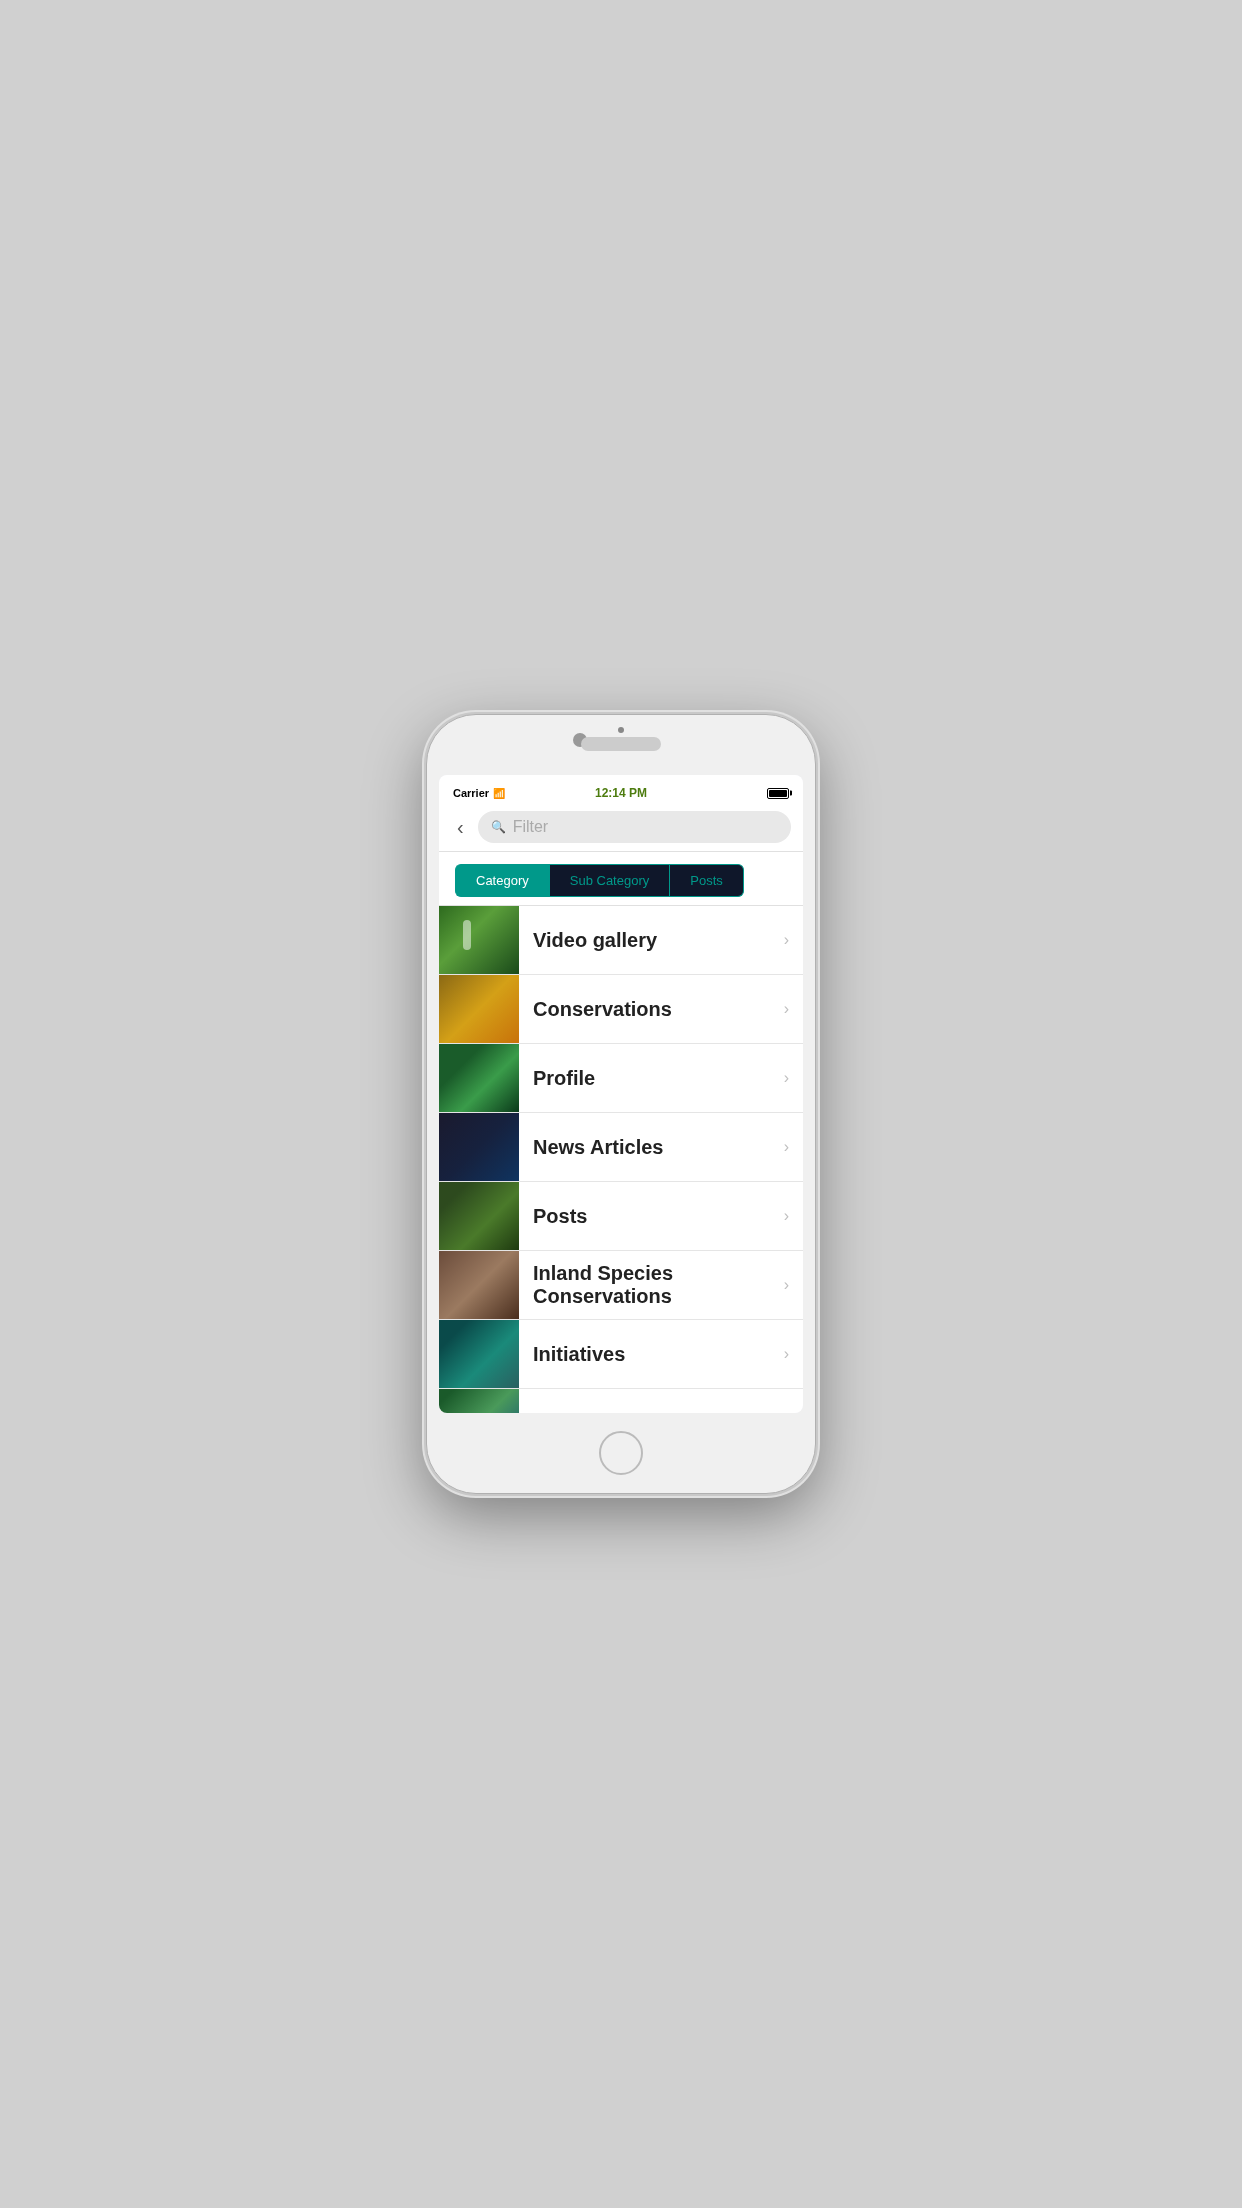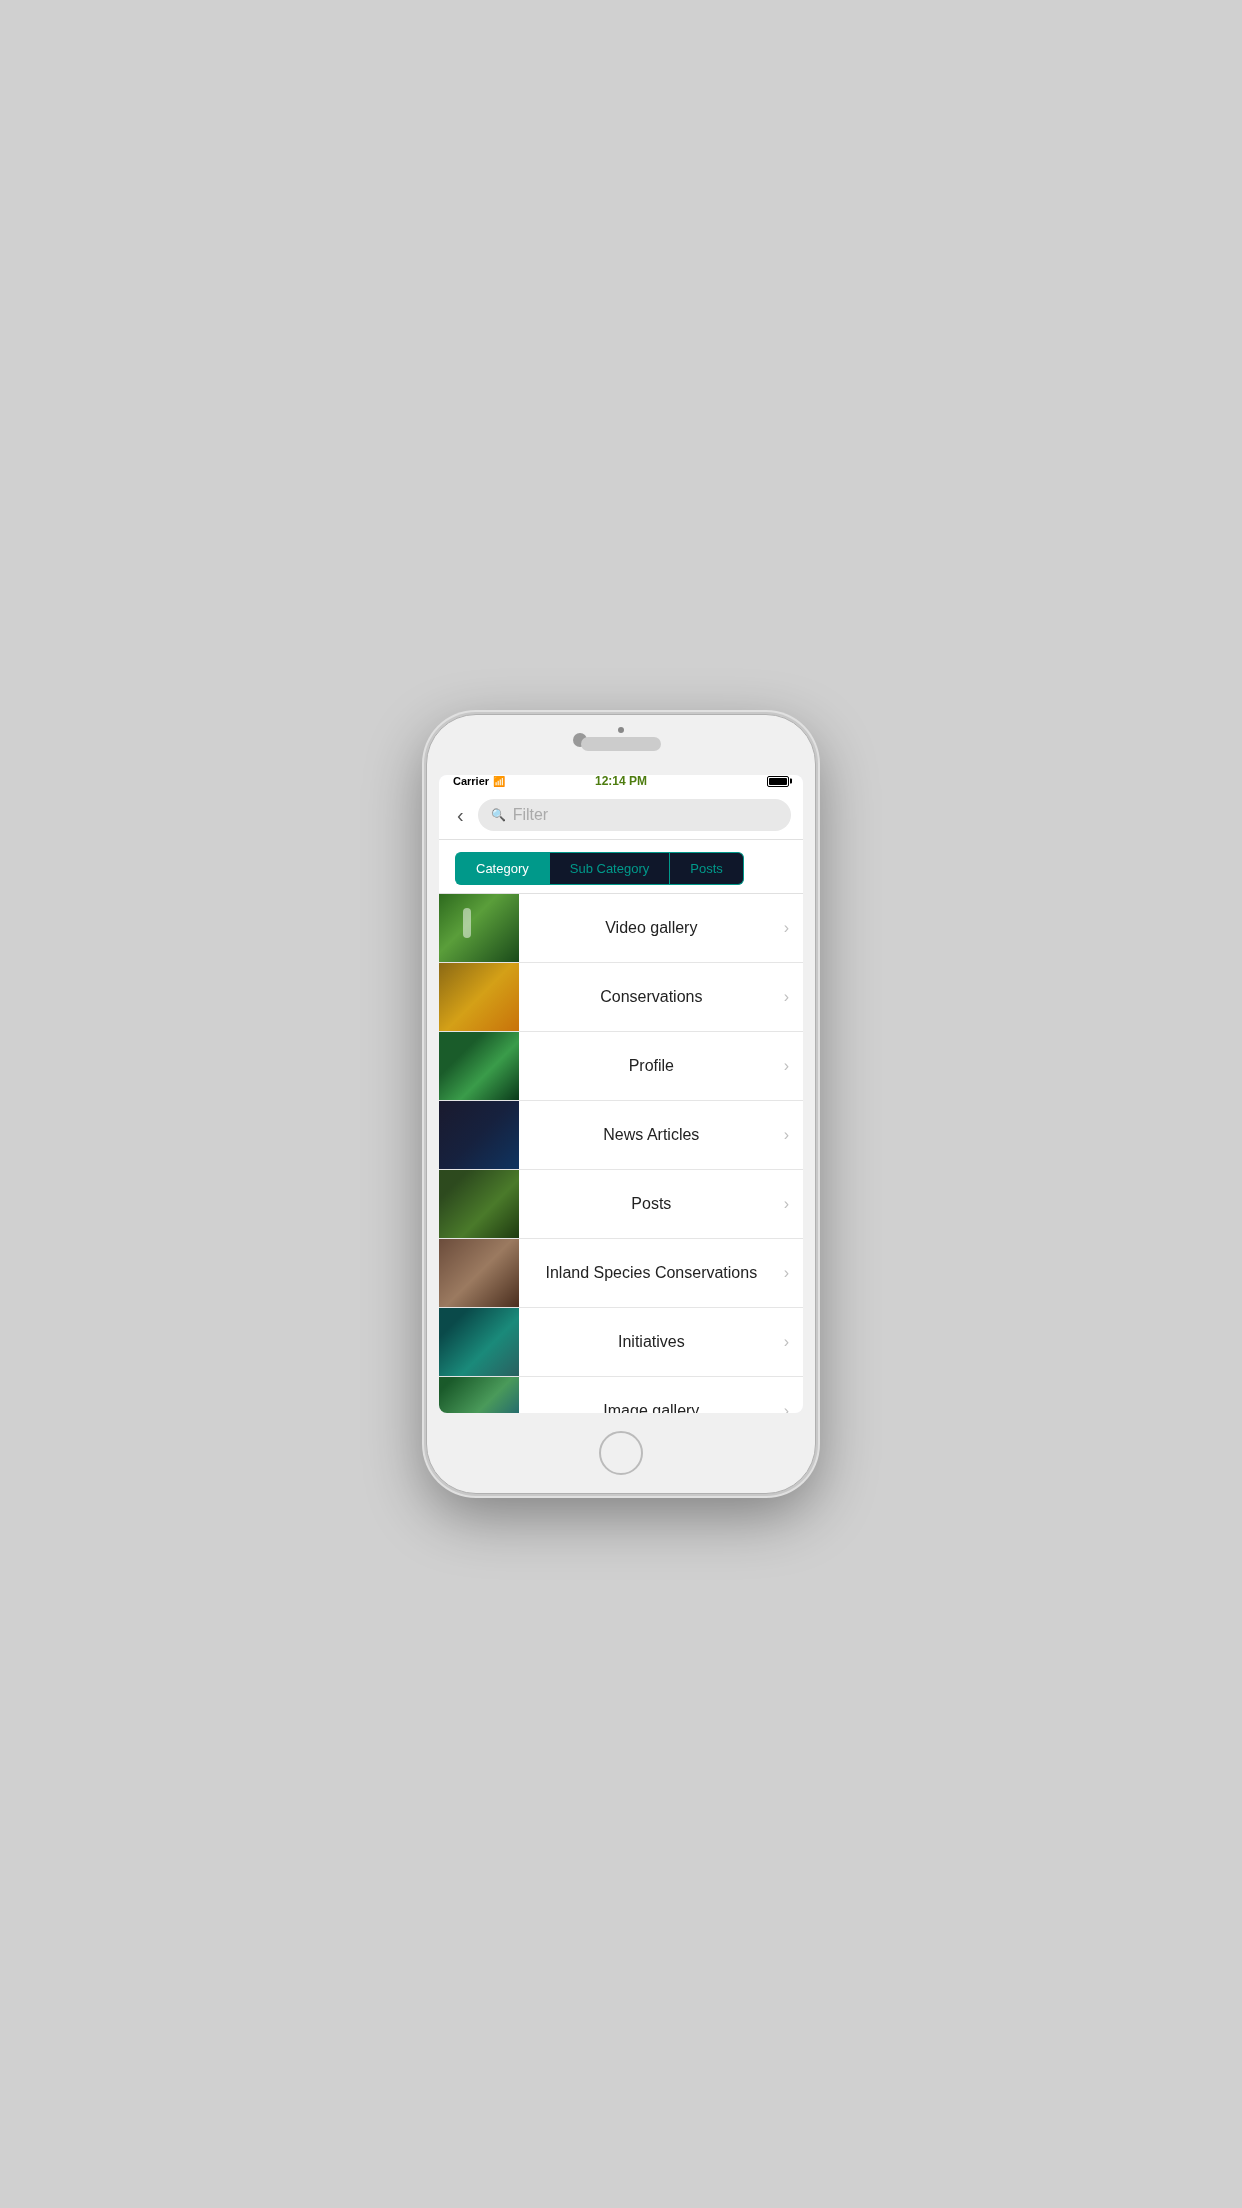--- a/index.html
+++ b/index.html
@@ -89,21 +89,21 @@
       border-radius: 50%;
       background: transparent;
       z-index: 10;
     }
 
     
     .status-bar {
       display: flex;
       justify-content: space-between;
       align-items: center;
-      padding: 0 14px 4px;
+      padding: 12px 14px 4px;
       background: #fff;
       font-size: 11px;
       font-weight: 600;
       flex-shrink: 0;
     }
 
     .status-left {
       display: flex;
       align-items: center;
       gap: 4px;
@@ -284,24 +284,23 @@
       left: 30%;
       width: 8px;
       height: 30px;
       background: rgba(255,255,255,0.5);
       border-radius: 4px;
     }
 
     .item-label {
       flex: 1;
       padding: 0 14px;
-      font-size: 16px;
+      font-size: 20px;
       color: #222;
-      font-weight: 400;
-      text-align: center;
+      font-weight: 700;
     }
 
     .item-chevron {
       padding-right: 14px;
       color: #c0c0c0;
       font-size: 16px;
     }
   </style>
 </head>
 <body>

